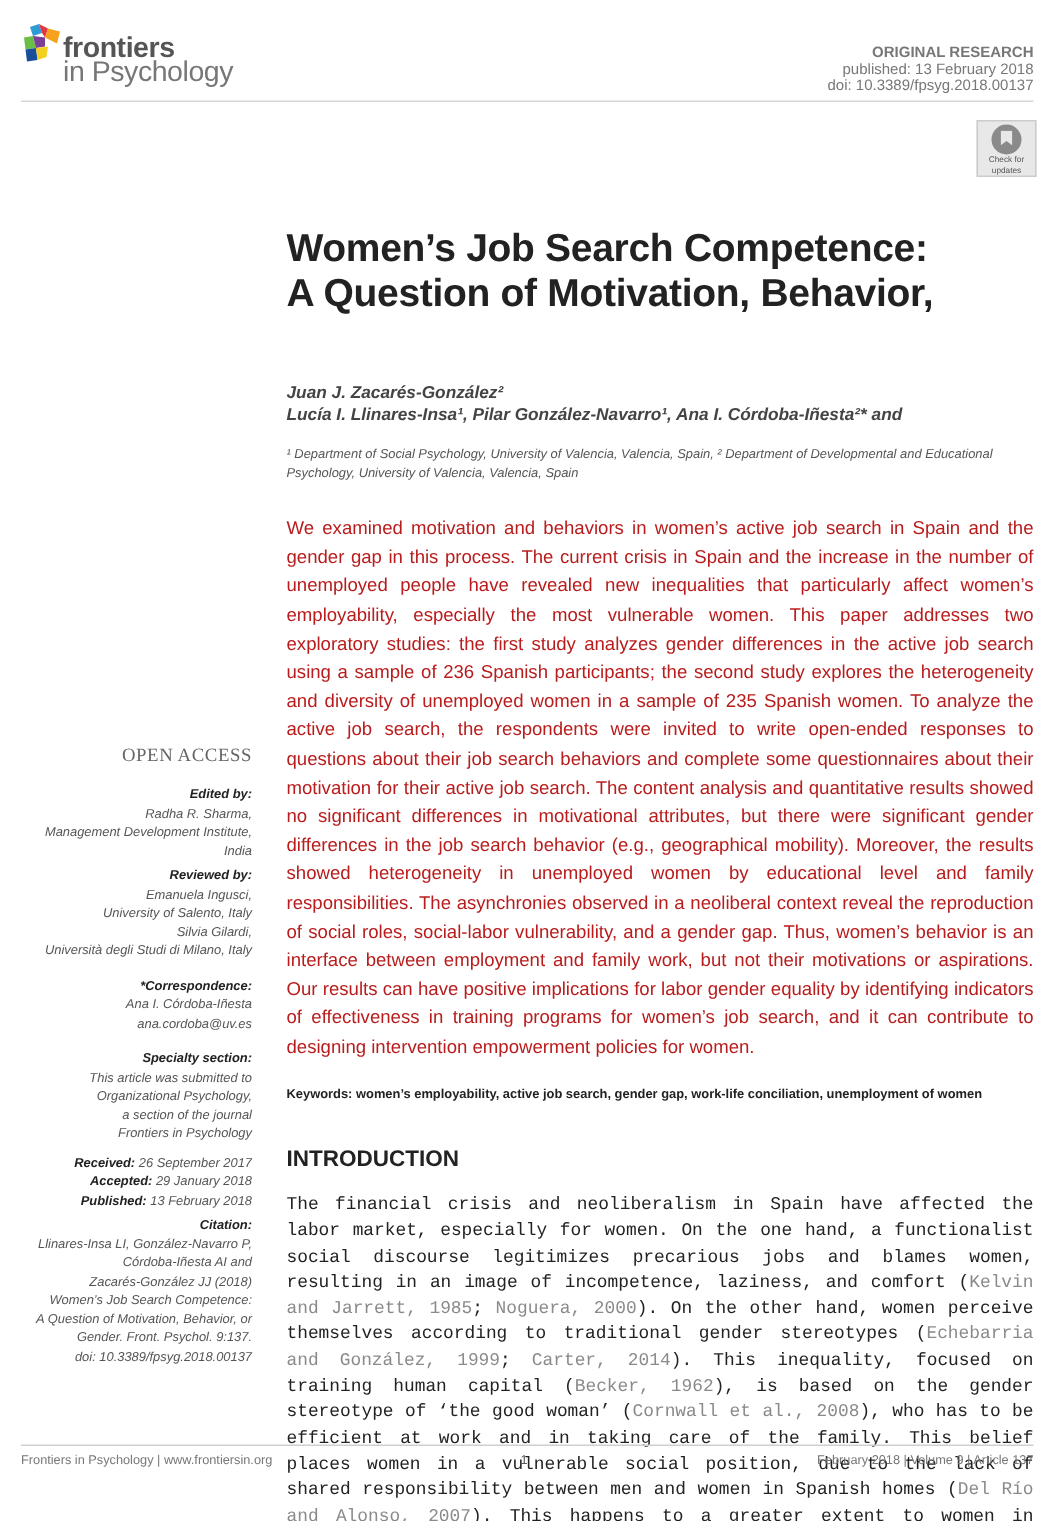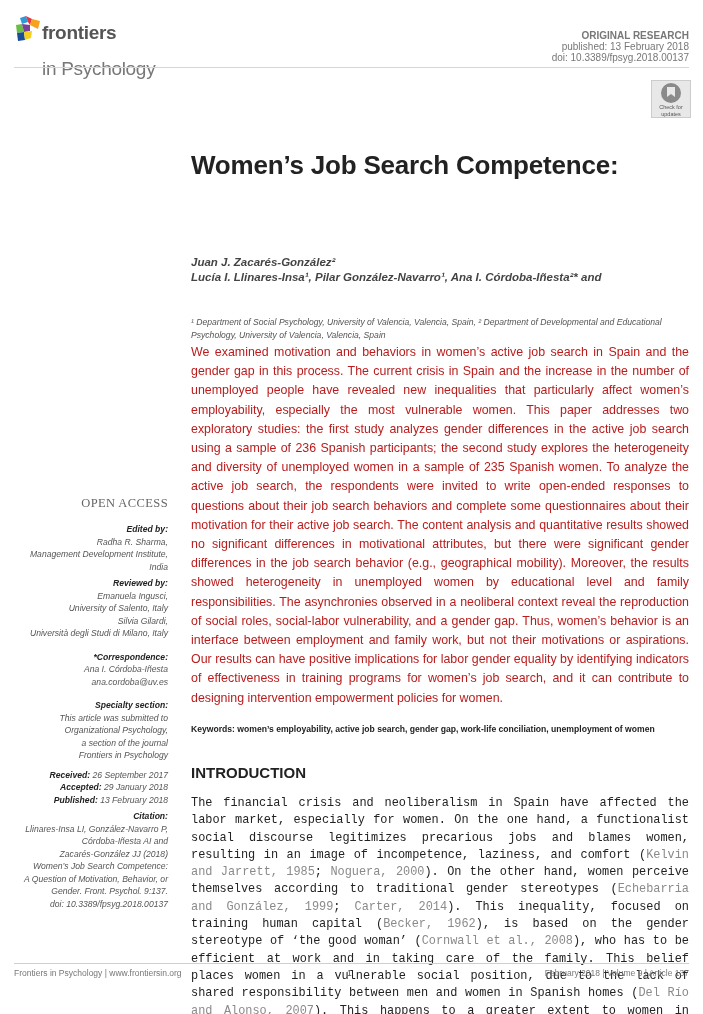--- a/index.html
+++ b/index.html
@@ -1,35 +1,35 @@
 <!DOCTYPE html>
 <html><head>
 <meta charset="utf-8">
 <style>
   html, body { margin: 0; padding: 0; background: #ffffff; }
   body { width: 703px; height: 1014px; position: relative; overflow: hidden; font-family: "Liberation Sans", sans-serif; color: #222; }
 
   .logo { position: absolute; left: 14px; top: 16px; width: 150px; height: 45px; }
   .logo-mark { position: absolute; left: 0; top: 0; width: 30px; height: 30px; }
   .logo-word1 { position: absolute; left: 28px; top: 7px; font-size: 19px; font-weight: bold; color: #555; letter-spacing: -0.3px; line-height: 20px; }
-  .logo-word2 { position: absolute; left: 28px; top: 42px; font-size: 19px; color: #777; letter-spacing: -0.3px; line-height: 22px; text-align: center; }
+  .logo-word2 { position: absolute; left: 28px; top: 22px; font-size: 19px; color: #777; letter-spacing: -0.3px; line-height: 22px; text-align: center; }
 
   .header-right { position: absolute; right: 14px; top: 30px; text-align: right; font-size: 10px; color: #777; line-height: 11px; }
   .header-type { font-weight: bold; color: #777; font-size: 10px; }
 
   .header-rule { position: absolute; left: 14px; right: 14px; top: 67px; height: 1px; background: #d6d6d6; }
 
   .check-badge { position: absolute; left: 651px; top: 80px; width: 38px; height: 36px; background: #e8e8e8; border: 1px solid #ccc; text-align: center; }
   .check-icon { width: 20px; height: 20px; margin: 2px auto 0; border-radius: 50%; background: #8a8a8a; position: relative; }
   .check-icon::after { content: ""; position: absolute; left: 6px; top: 4px; width: 8px; height: 10px; background: #e8e8e8; clip-path: polygon(0 0,100% 0,100% 100%,50% 70%,0 100%); }
   .check-label { font-size: 5.5px; color: #555; line-height: 6px; margin-top: 1px; }
 
   .title { position: absolute; left: 191px; top: 150px; width: 500px; font-size: 26px; font-weight: bold; line-height: 30px; color: #222; letter-spacing: -0.2px; }
   .authors { position: absolute; left: 191px; top: 255px; width: 480px; font-size: 11.5px; font-style: italic; font-weight: bold; color: #444; line-height: 15px; }
-  .affil { position: absolute; left: 191px; top: 296px; width: 500px; font-size: 8.6px; font-style: italic; color: #555; line-height: 13px; margin-top: 20px; }
+  .affil { position: absolute; left: 191px; top: 296px; width: 500px; font-size: 8.6px; font-style: italic; color: #555; line-height: 13px; }
 
   .abstract { position: absolute; left: 191px; top: 343px; width: 498px; font-size: 12.4px; color: #b91c1c; line-height: 19.2px; text-align: justify; }
 
   .keywords { position: absolute; left: 191px; top: 724px; width: 510px; font-size: 8.6px; font-weight: bold; color: #222; white-space: nowrap; }
 
   .intro-heading { position: absolute; left: 191px; top: 764px; font-size: 15px; font-weight: bold; color: #222; }
   .intro-text { position: absolute; left: 191px; top: 795px; width: 498px; font-family: Liberation Mono, monospace; font-size: 11.9px; color: #222; line-height: 17.3px; text-align: justify; }
   .cite { color: #8a8a8a; }
 
   .sidebar { position: absolute; left: 0; top: 496px; width: 168px; text-align: right; font-size: 8.6px; font-style: italic; color: #555; line-height: 12.5px; }
@@ -68,20 +68,21 @@
 <div class="header-rule"></div>
 
 <div class="check-badge">
   <div class="check-icon"></div>
   <div class="check-label">Check for</div>
   <div class="check-label">updates</div>
 </div>
 
 <div class="title">
   <div>Women’s Job Search Competence:</div>
+  <div>A Question of Motivation, Behavior,</div>
 </div>
 
 <div class="authors">
   <div>Juan J. Zacarés-González²</div>
   <div>Lucía I. Llinares-Insa¹, Pilar González-Navarro¹, Ana I. Córdoba-Iñesta²* and</div>
 </div>
 
 <div class="affil">¹ Department of Social Psychology, University of Valencia, Valencia, Spain, ² Department of Developmental and Educational Psychology, University of Valencia, Valencia, Spain</div>
 
 <div class="abstract">We examined motivation and behaviors in women’s active job search in Spain and the gender gap in this process. The current crisis in Spain and the increase in the number of unemployed people have revealed new inequalities that particularly affect women’s employability, especially the most vulnerable women. This paper addresses two exploratory studies: the first study analyzes gender differences in the active job search using a sample of 236 Spanish participants; the second study explores the heterogeneity and diversity of unemployed women in a sample of 235 Spanish women. To analyze the active job search, the respondents were invited to write open-ended responses to questions about their job search behaviors and complete some questionnaires about their motivation for their active job search. The content analysis and quantitative results showed no significant differences in motivational attributes, but there were significant gender differences in the job search behavior (e.g., geographical mobility). Moreover, the results showed heterogeneity in unemployed women by educational level and family responsibilities. The asynchronies observed in a neoliberal context reveal the reproduction of social roles, social-labor vulnerability, and a gender gap. Thus, women’s behavior is an interface between employment and family work, but not their motivations or aspirations. Our results can have positive implications for labor gender equality by identifying indicators of effectiveness in training programs for women’s job search, and it can contribute to designing intervention empowerment policies for women.</div>

